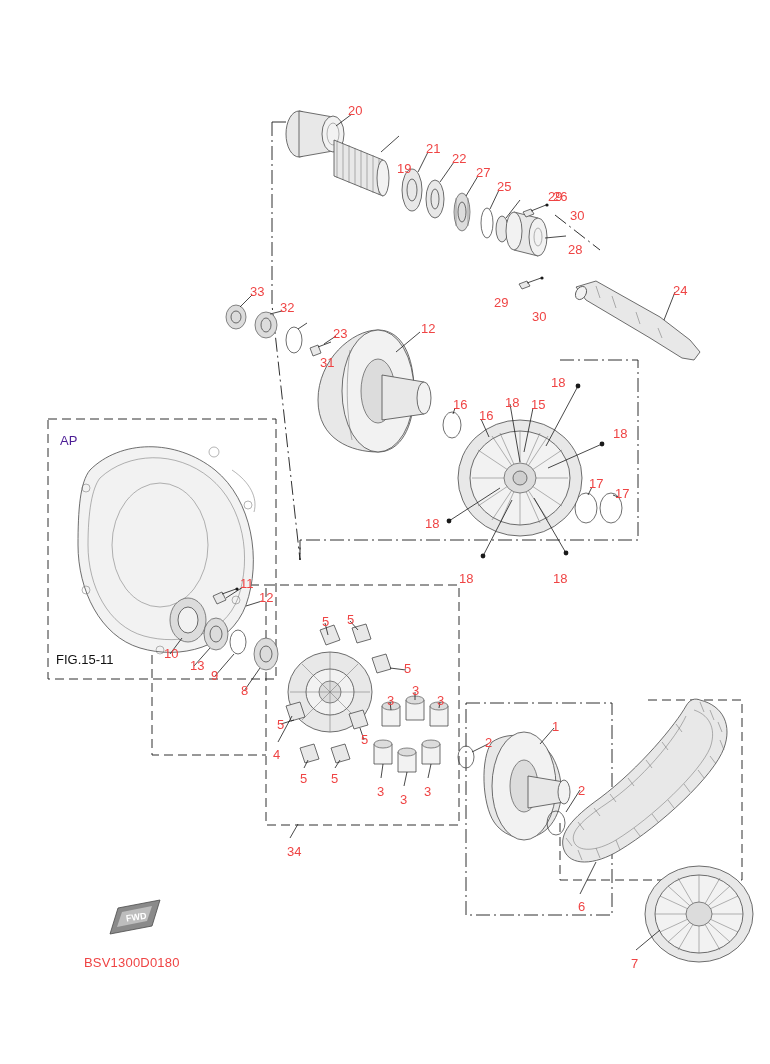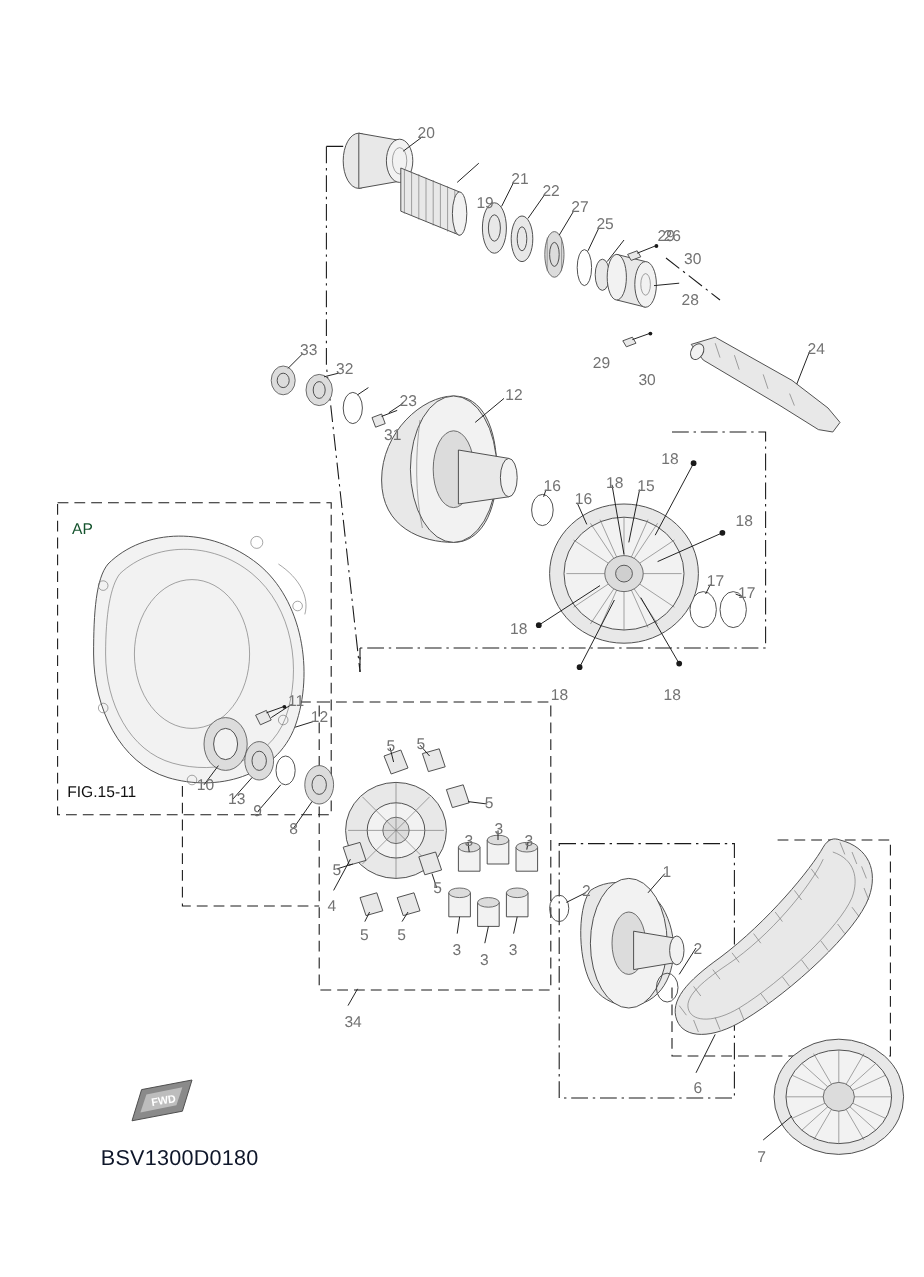--- a/index.html
+++ b/index.html
@@ -1,21 +1,21 @@
 <!DOCTYPE html>
 <html><head>
 <meta charset="utf-8">
 <style>
   html,body{margin:0;padding:0;background:#ffffff;}
   body{width:770px;height:1064px;position:relative;font-family:"Liberation Sans",sans-serif;color:#1a1a1a;overflow:hidden;}
   #diagram{position:absolute;left:0;top:0;width:770px;height:1064px;}
-  .callout{position:absolute;font-size:13px;line-height:1;color:#737373;white-space:nowrap;}
-  .boxlabel{position:absolute;font-size:13px;color:#14532d;}
+  .callout{position:absolute;font-size:13px;line-height:1;color:#ef4444;white-space:nowrap;}
+  .boxlabel{position:absolute;font-size:13px;color:#4c1d95;}
   .figlabel{position:absolute;font-size:13px;color:#111;font-weight:normal;}
-  .partcode{position:absolute;font-size:18px;color:#0f172a;letter-spacing:0.2px;}
+  .partcode{position:absolute;font-size:13px;color:#ef4444;letter-spacing:0.2px;}
   .fwd{position:absolute;font-size:9px;color:#ffffff;font-weight:bold;}
   svg{display:block;}
   .ln{stroke:#1a1a1a;stroke-width:0.8;fill:none;}
   .dash{stroke:#1a1a1a;stroke-width:0.9;fill:none;stroke-dasharray:9 5;}
   .dashdot{stroke:#1a1a1a;stroke-width:0.9;fill:none;stroke-dasharray:14 4 2 4;}
   .pt{fill:#1a1a1a;}
   .mech{fill:#e8e8e8;stroke:#4a4a4a;stroke-width:0.8;}
   .mech2{fill:#f2f2f2;stroke:#4a4a4a;stroke-width:0.8;}
   .mech3{fill:#dcdcdc;stroke:#555;stroke-width:0.7;}
   .mechd{fill:#cfcfcf;stroke:#444;stroke-width:0.7;}

